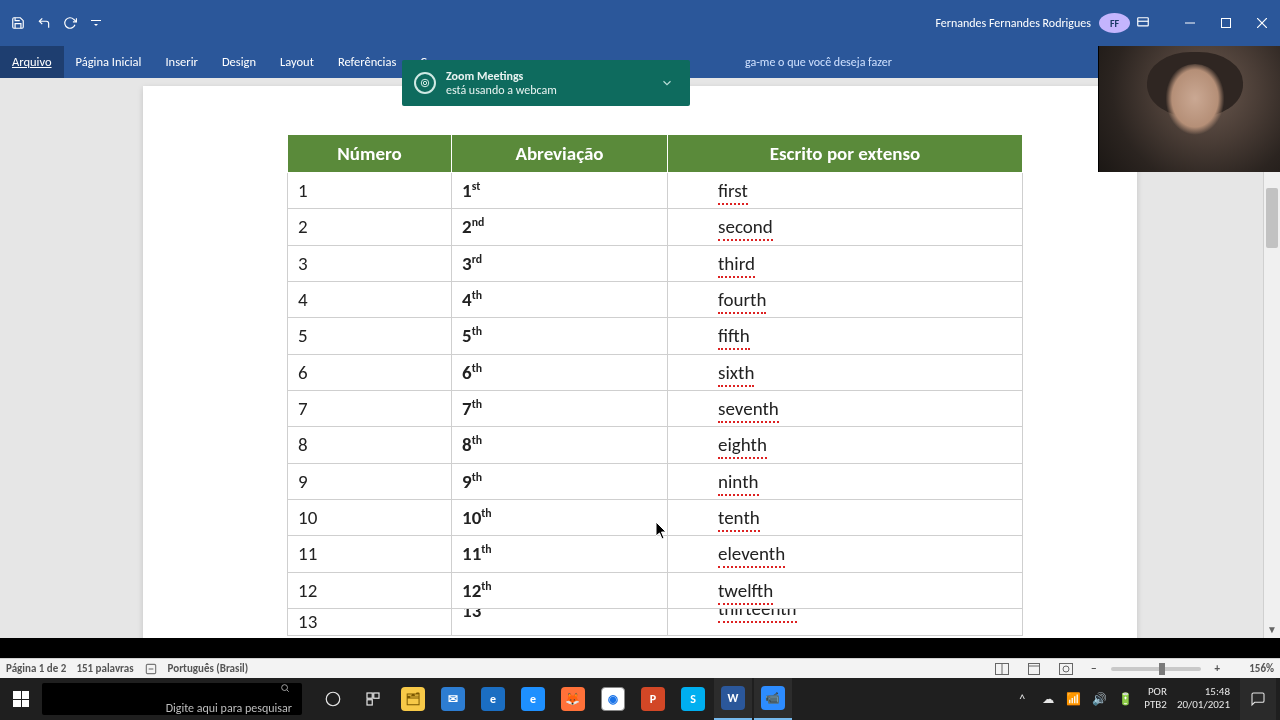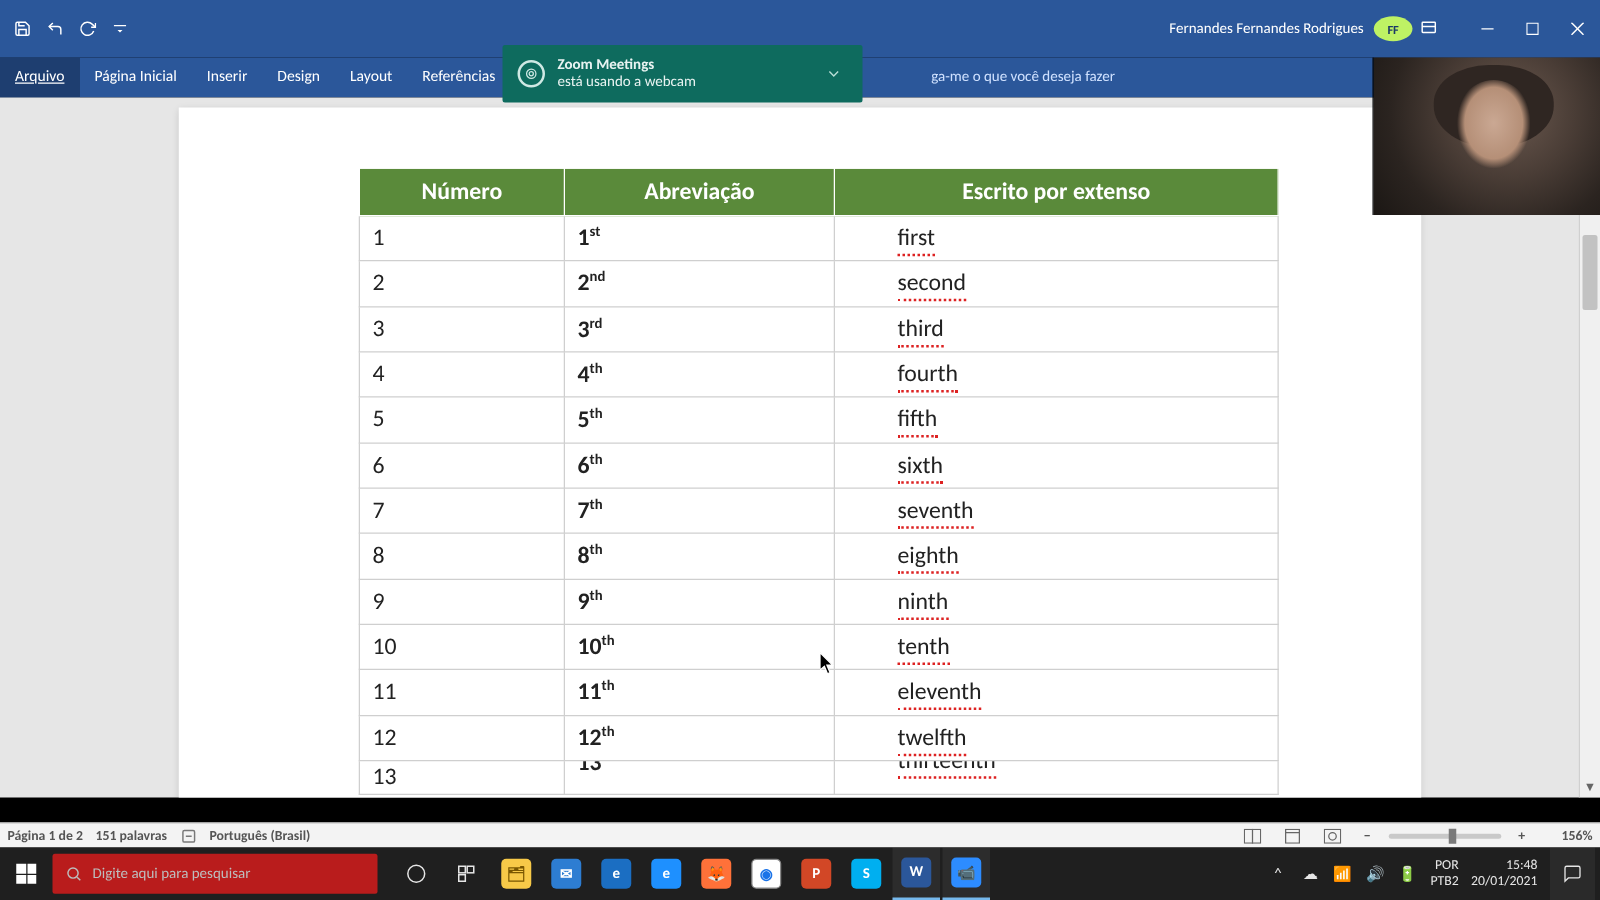--- a/index.html
+++ b/index.html
@@ -12,21 +12,21 @@
   color: #fff;
   display: flex;
   align-items: center;
   font-size: 12px;
   position: relative;
 }
 .qat { display: flex; align-items: center; gap: 10px; padding: 0 10px; }
 .qat .icon { width: 16px; height: 16px; display: inline-flex; align-items: center; justify-content: center; color: #fff; }
 .titlebar .centerfill { flex: 1; }
 .account { display: flex; align-items: center; gap: 8px; margin-right: 6px; font-size: 12px; }
-.account .badge { width: 31px; height: 20px; border-radius: 50%; background: #bef264; color: #1a3a66; font-size: 10px; display: inline-flex; align-items: center; justify-content: center; font-weight: 600; }
+.account .badge { width: 31px; height: 20px; border-radius: 50%; background: #c4b5fd; color: #1a3a66; font-size: 10px; display: inline-flex; align-items: center; justify-content: center; font-weight: 600; }
 .winctrls { display: flex; }
 .winctrls div { width: 36px; height: 46px; display: flex; align-items: center; justify-content: center; color: #fff; }
 
 
 .ribbontabs {
   height: 32px;
   background: #2b579a;
   color: #fff;
   display: flex;
   align-items: center;
@@ -122,41 +122,41 @@
   background: #1f1f1f;
   display: flex;
   align-items: center;
   color: #fff;
   font-size: 12px;
 }
 .taskbar .start { width: 42px; height: 42px; display: flex; align-items: center; justify-content: center; }
 .winlogo { width: 16px; height: 16px; display: grid; grid-template-columns: 1fr 1fr; grid-template-rows: 1fr 1fr; gap: 1px; }
 .winlogo span { background: #fff; }
 .searchbox {
-  display: flex; align-items: center; gap: 8px;
-  background: #b91c1c; height: 32px; width: 260px;
-  padding: 0 10px; border-radius: 2px; color: #bdbdbd;
+  display: flex; align-items: flex-end; gap: 8px;
+  background: #000000; height: 32px; width: 260px;
+  padding: 0 10px; border-radius: 2px; color: #bdbdbd; flex-direction: column;
 }
 .taskbar .tb-icons { display: flex; align-items: center; gap: 2px; margin-left: 12px; }
 .taskbar .tb-icons .app {
   width: 38px; height: 42px; display: flex; align-items: center; justify-content: center;
   font-size: 14px; font-weight: 600;
 }
 .taskbar .tb-icons .app.active { border-bottom: 2px solid #76b9ed; background: rgba(255,255,255,0.06); }
 .app-chip { width: 24px; height: 24px; border-radius: 4px; display: inline-flex; align-items: center; justify-content: center; font-size: 12px; font-weight: 700; color: #fff; }
 .taskbar .tray { margin-left: auto; display: flex; align-items: center; gap: 10px; padding-right: 4px; }
 .tray .clock { text-align: right; line-height: 1.15; font-size: 11px; color: #e6e6e6; }
 .tray .lang { text-align: right; line-height: 1.15; font-size: 11px; color: #e6e6e6; }
 .tray .ticon { width: 16px; height: 16px; display: inline-flex; align-items: center; justify-content: center; color: #e6e6e6; font-size: 12px; }
 .tray .notif { width: 36px; height: 42px; display: inline-flex; align-items: center; justify-content: center; background: rgba(255,255,255,0.05); }
 
 
 .zoom-banner {
   position: absolute;
-  top: 36px;
+  top: 60px;
   left: 402px;
   width: 288px;
   height: 46px;
   background: #0e6b5e;
   color: #e8f3f1;
   display: flex;
   align-items: center;
   padding: 0 16px 0 12px;
   gap: 10px;
   font-size: 12px;

